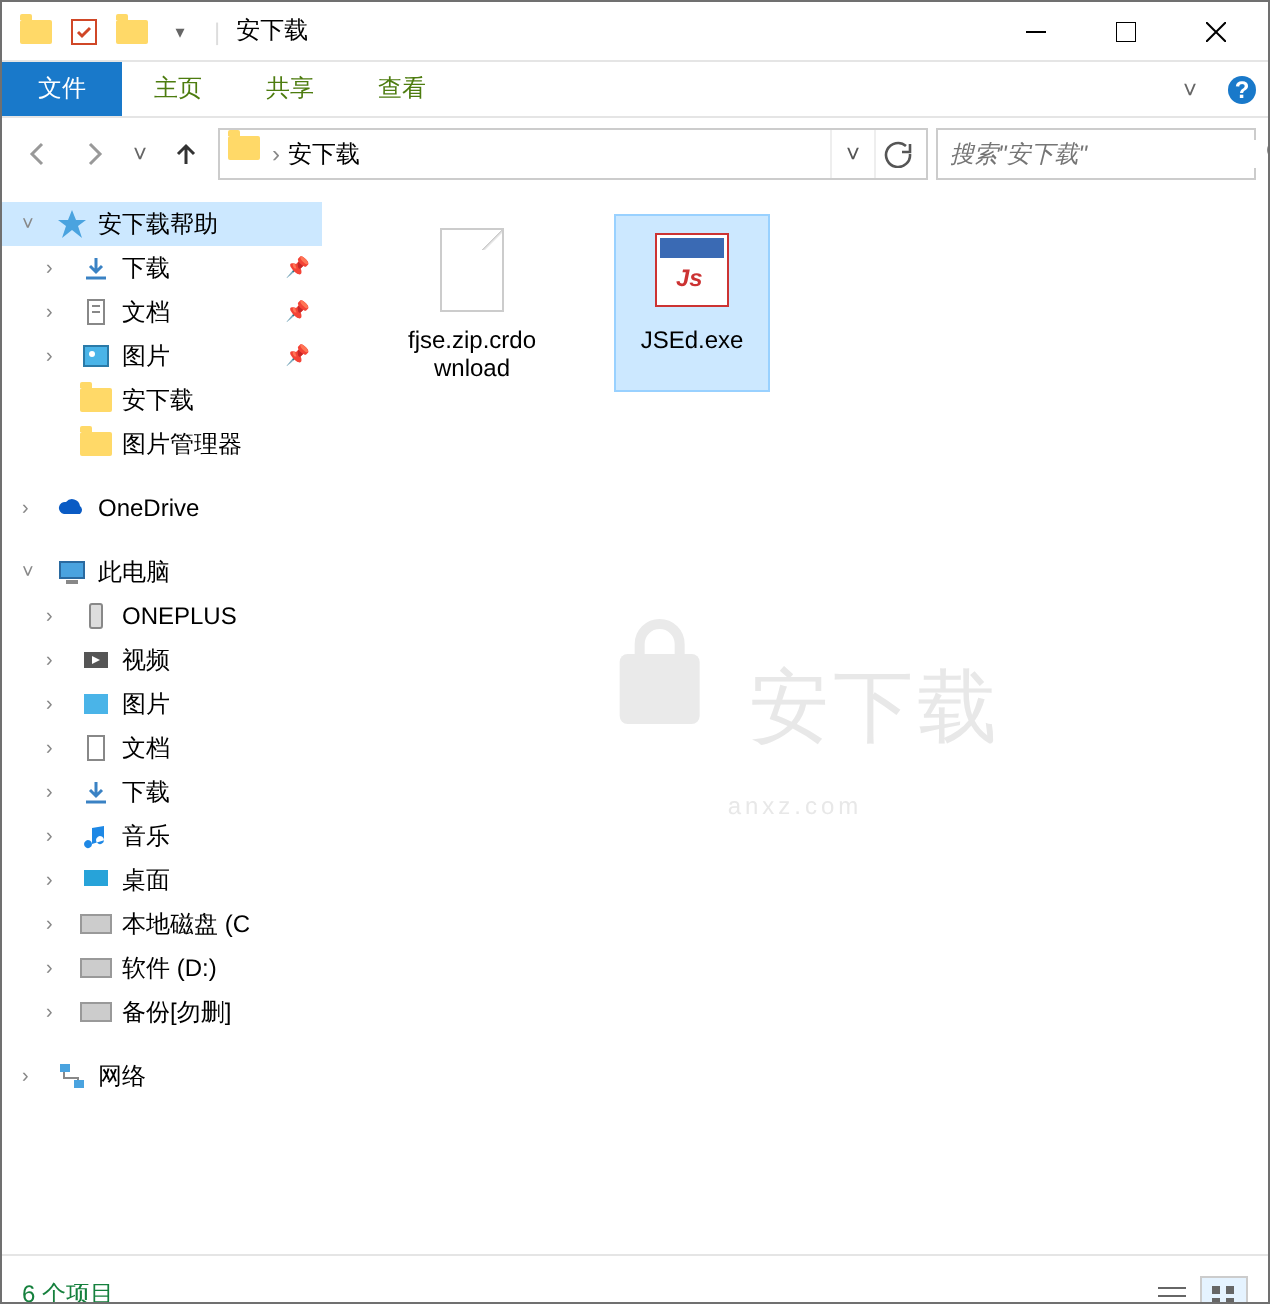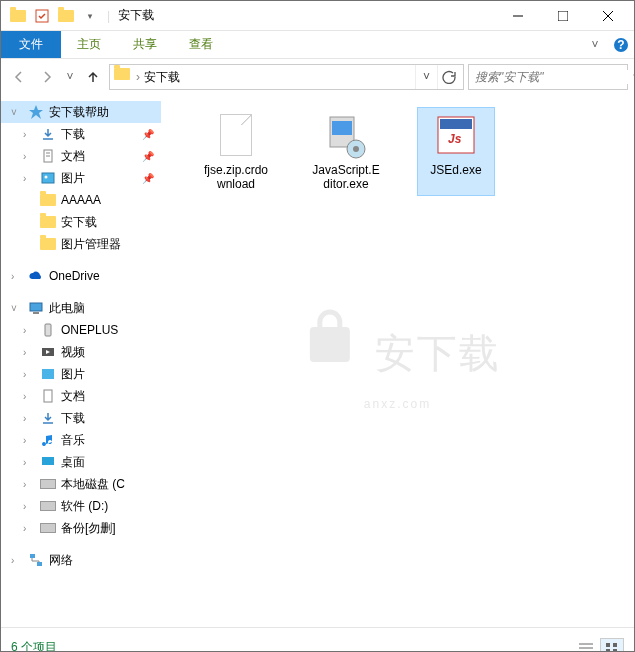--- a/index.html
+++ b/index.html
@@ -207,27 +207,20 @@
           </svg>
         </span>
       <span>图片</span>
       <span class="pin">📌</span>
     </div>
     <div class="tree-item indent1">
         <span class="expand"></span>
         <span class="icon">
           <div class="ic-folder"></div>
         </span>
-        <span>AAAAA</span>
-      </div>
-    <div class="tree-item indent1">
-        <span class="expand"></span>
-        <span class="icon">
-          <div class="ic-folder"></div>
-        </span>
         <span>安下载</span>
       </div>
     <div class="tree-item indent1">
         <span class="expand"></span>
         <span class="icon">
           <div class="ic-folder"></div>
         </span>
         <span>图片管理器</span>
       </div>
 
@@ -361,31 +354,20 @@
         </svg>
       <span class="big">安下载</span><br>
       <span>anxz.com</span>
     </div>
     <div class="file-grid">
       <div class="file-item">
         <div class="file-icon">
             <div class="ic-file"></div>
           </div>
         <div class="file-name">fjse.zip.crdownload</div>
-      </div>
-      <div class="file-item">
-        <div class="file-icon">
-            <svg width="48" height="48">
-              <rect x="8" y="6" width="24" height="30" fill="#ddd" stroke="#999"></rect>
-              <rect x="10" y="10" width="20" height="14" fill="#4a9ae8"></rect>
-              <circle cx="34" cy="38" r="9" fill="#c0e0f0" stroke="#888"></circle>
-              <circle cx="34" cy="38" r="3" fill="#888"></circle>
-            </svg>
-          </div>
-        <div class="file-name">JavaScript.Editor.exe</div>
       </div>
       <div class="file-item selected">
         <div class="file-icon">
             <svg width="48" height="48">
               <rect x="6" y="6" width="36" height="36" fill="#fff" stroke="#c33"></rect>
               <rect x="8" y="8" width="32" height="10" fill="#3a6ab4"></rect>
               <text x="16" y="32" fill="#c33" font-size="18" font-weight="bold" font-style="italic">Js</text>
             </svg>
           </div>
         <div class="file-name">JSEd.exe</div>

